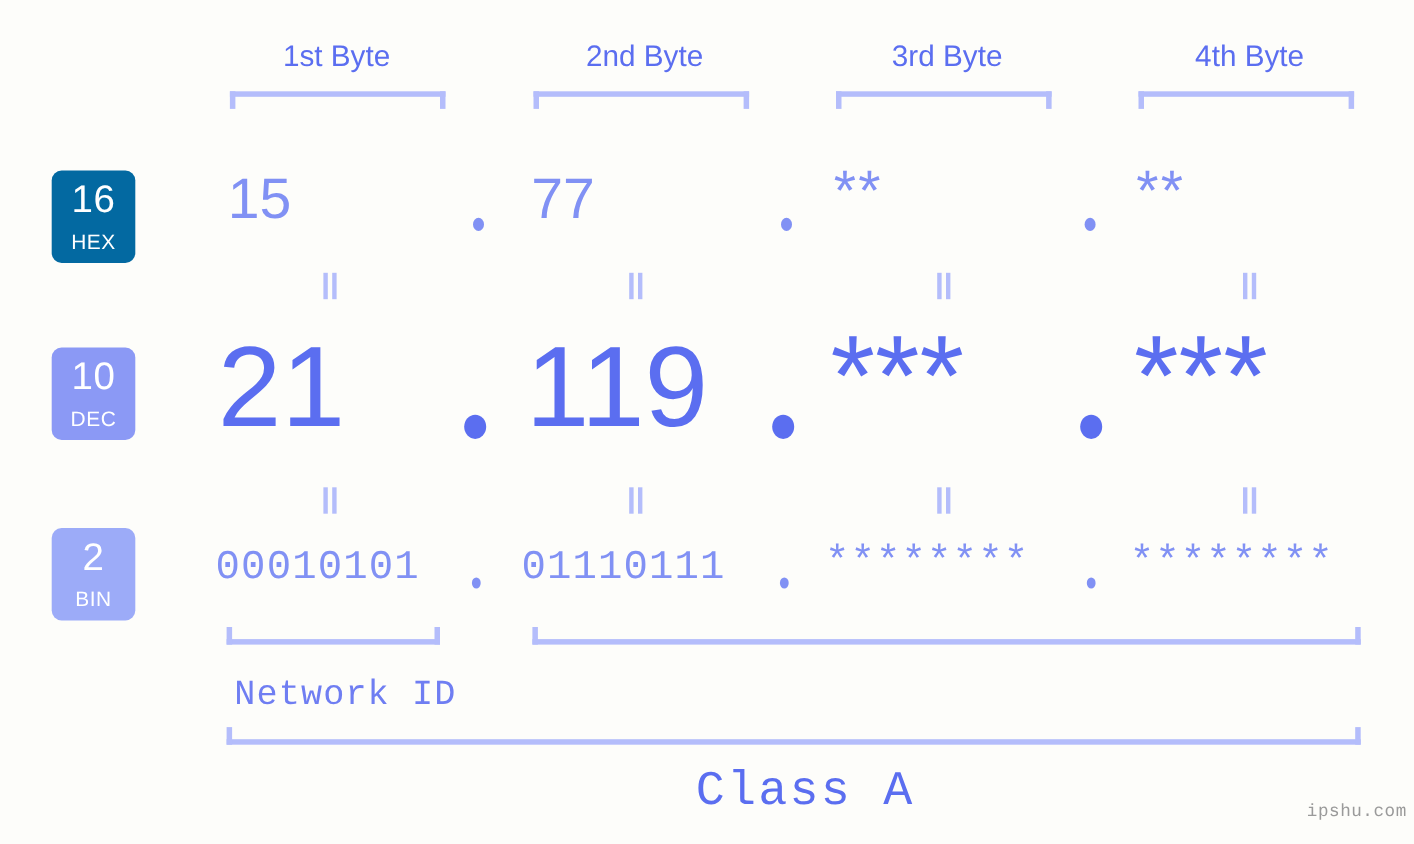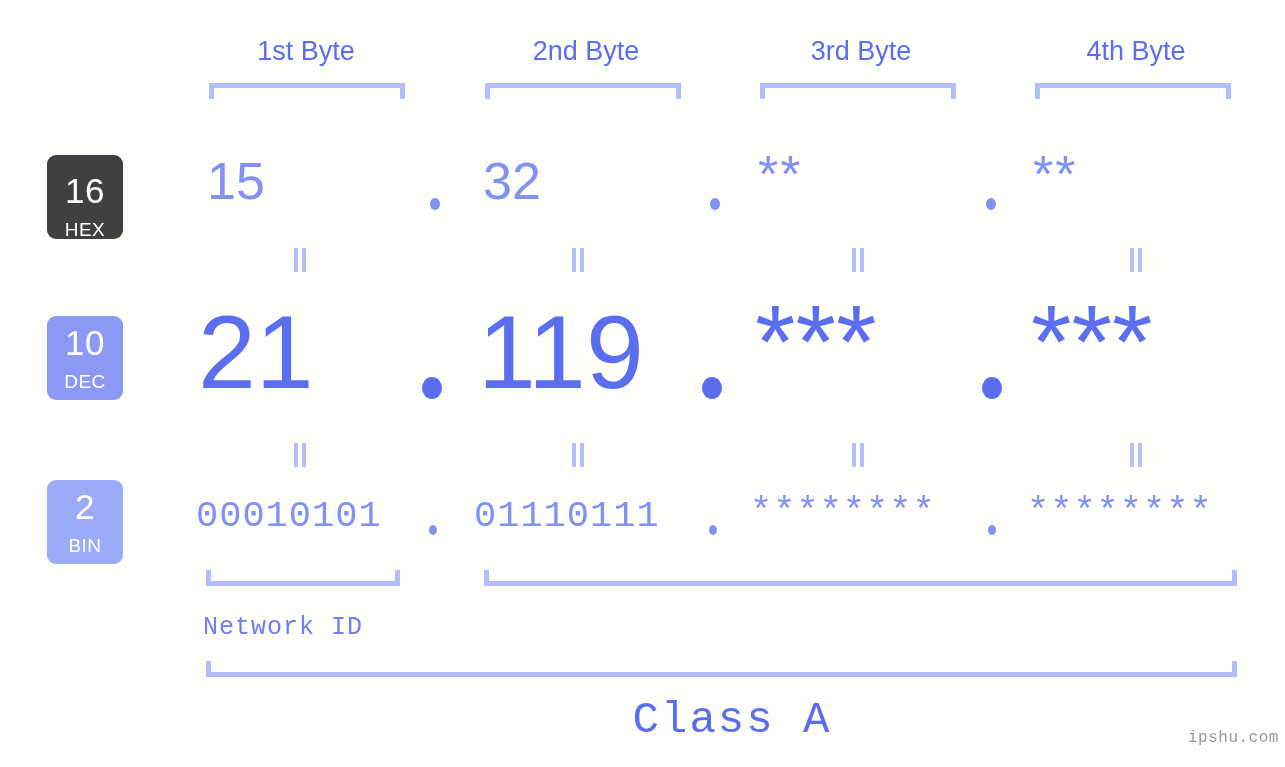--- a/index.html
+++ b/index.html
@@ -127,23 +127,23 @@
     height: 24px;
     background: #b4bdfb;
     display: block;
   }
   .eqmark i.a { left: 0; }
   .eqmark i.b { left: 8px; }
 
   
   .id-label {
     font-family: "Liberation Mono", monospace;
-    font-size: 25px;
+    font-size: 32px;
     color: #6f7ef2;
-    text-align: left;
+    text-align: right;
     white-space: nowrap;
     letter-spacing: 1px;
   }
   .class-label {
     font-family: "Liberation Mono", monospace;
     font-size: 44px;
     color: #5b6ef0;
     text-align: center;
     white-space: nowrap;
     letter-spacing: 2px;
@@ -164,35 +164,35 @@
   <div class="abs byte-label" style="left:206px; top:36px; width:200px;">1st Byte</div>
   <div class="abs byte-label" style="left:486px; top:36px; width:200px;">2nd Byte</div>
   <div class="abs byte-label" style="left:761px; top:36px; width:200px;">3rd Byte</div>
   <div class="abs byte-label" style="left:1036px; top:36px; width:200px;">4th Byte</div>
 
   <div class="abs bracket" style="left:209px; top:83px; width:196px;"></div>
   <div class="abs bracket" style="left:485px; top:83px; width:196px;"></div>
   <div class="abs bracket" style="left:760px; top:83px; width:196px;"></div>
   <div class="abs bracket" style="left:1035px; top:83px; width:196px;"></div>
 
-  <div class="abs badge" style="left:47px; top:155px; background:#404040;justify-content:flex-end;">
+  <div class="abs badge" style="left:47px; top:155px; background:#0369a1;">
     <span class="num">16</span>
     <span class="sys">HEX</span>
   </div>
   <div class="abs badge" style="left:47px; top:316px; background:#8b99f5;">
     <span class="num">10</span>
     <span class="sys">DEC</span>
   </div>
   <div class="abs badge" style="left:47px; top:480px; background:#9cabf8;">
     <span class="num">2</span>
     <span class="sys">BIN</span>
   </div>
 
   <div class="row-cell hex-val" style="left:207px; top:155px; width:200px;">15</div>
-  <div class="row-cell hex-val" style="left:483px; top:155px; width:200px;">32</div>
+  <div class="row-cell hex-val" style="left:483px; top:155px; width:200px;">77</div>
   <div class="row-cell hex-val star" style="left:758px; top:148px; width:200px;">**</div>
   <div class="row-cell hex-val star" style="left:1033px; top:148px; width:200px;">**</div>
 
   <div class="dot" style="left:430px; top:198px; width:10px; height:12px;"></div>
   <div class="dot" style="left:710px; top:198px; width:10px; height:12px;"></div>
   <div class="dot" style="left:986px; top:198px; width:10px; height:12px;"></div>
 
   <div class="eqmark" style="left:294px; top:248px;">
     <i class="a"></i>
       <i class="b"></i>

